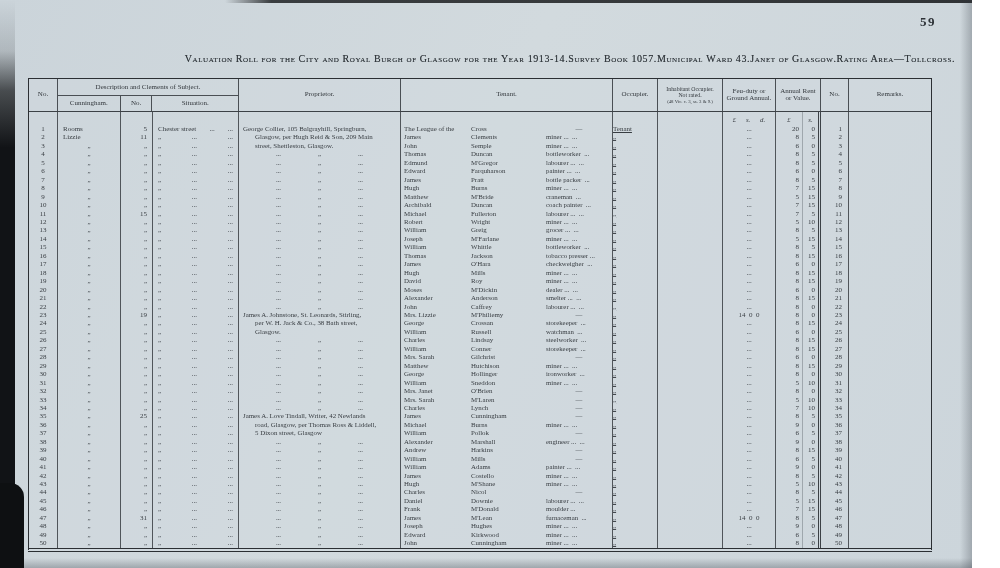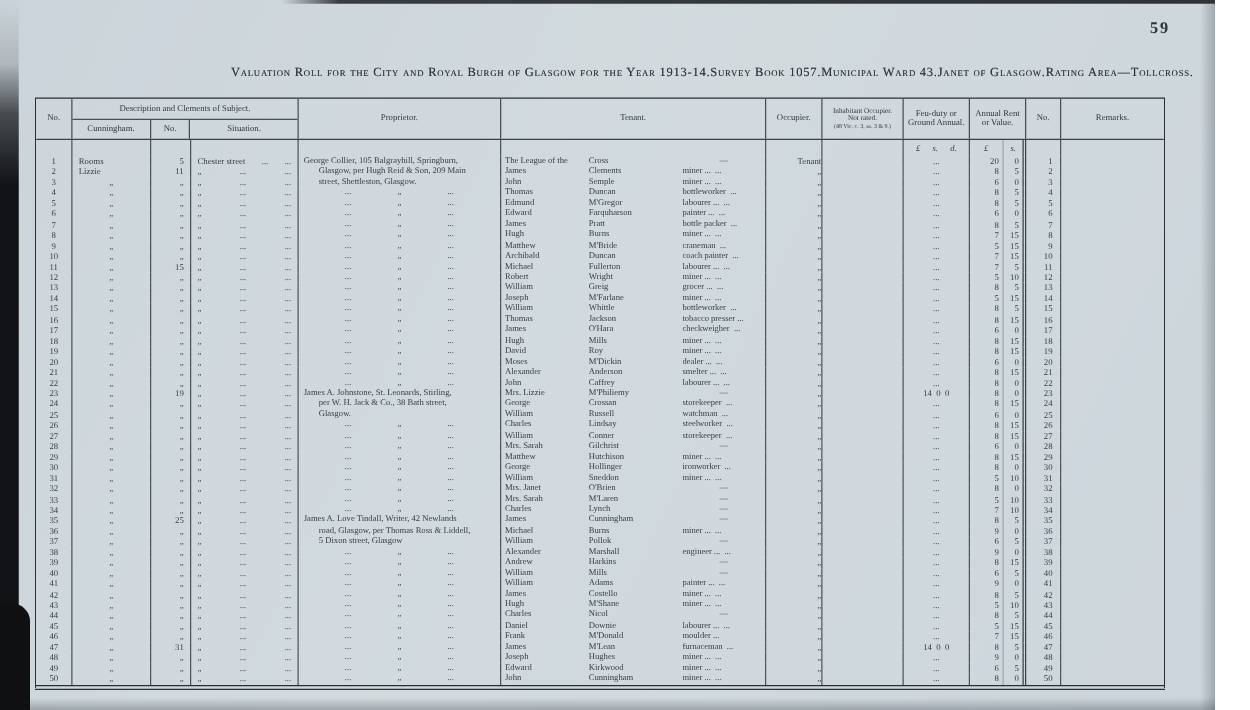--- a/index.html
+++ b/index.html
@@ -53,21 +53,21 @@
   .dnum{text-align:right;padding-right:5px;}
   .desc{padding-left:5px;} .desc.dit{text-align:center;padding-left:0;}
   .sit{display:flex;justify-content:space-between;padding:0 5px;}
   .prop{font-size:6.9px;padding-left:4px;}
   .prop.cont{padding-left:16px;}
   .prop.dit{display:flex;justify-content:space-evenly;padding:0;}
   .t1{padding-left:3px;font-size:6.9px;}
   .t2{font-size:6.9px;}
   .occ{font-size:6.8px;white-space:pre;}
   .occ.dash{text-align:center;white-space:normal;}
-  .ocpr{text-align:right;}
+  .ocpr{text-align:left;text-decoration:underline;}
   .feu{text-align:center;white-space:pre;}
   .rp,.rs{text-align:right;padding-right:3px;}
   .num2{text-align:right;padding-right:6px;}
   .money{font-style:italic;font-size:6.8px;display:flex;justify-content:space-evenly;align-items:flex-end;padding-bottom:1px;}
   .moneyc{font-style:italic;font-size:6.8px;display:flex;justify-content:center;align-items:flex-end;padding-bottom:1px;}
   .dittomark{color:#43484e;}
 </style>
 </head>
 <body>
 

